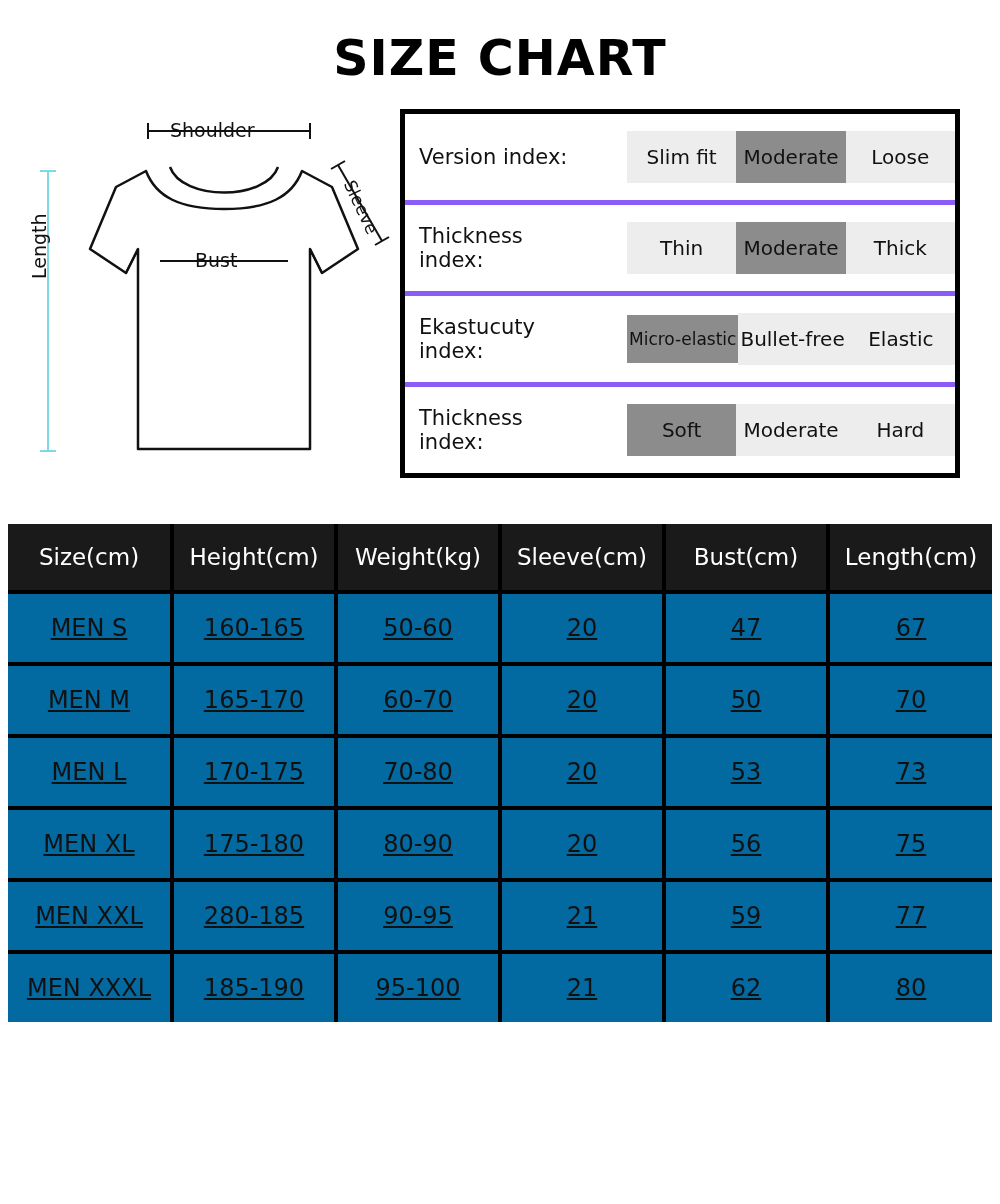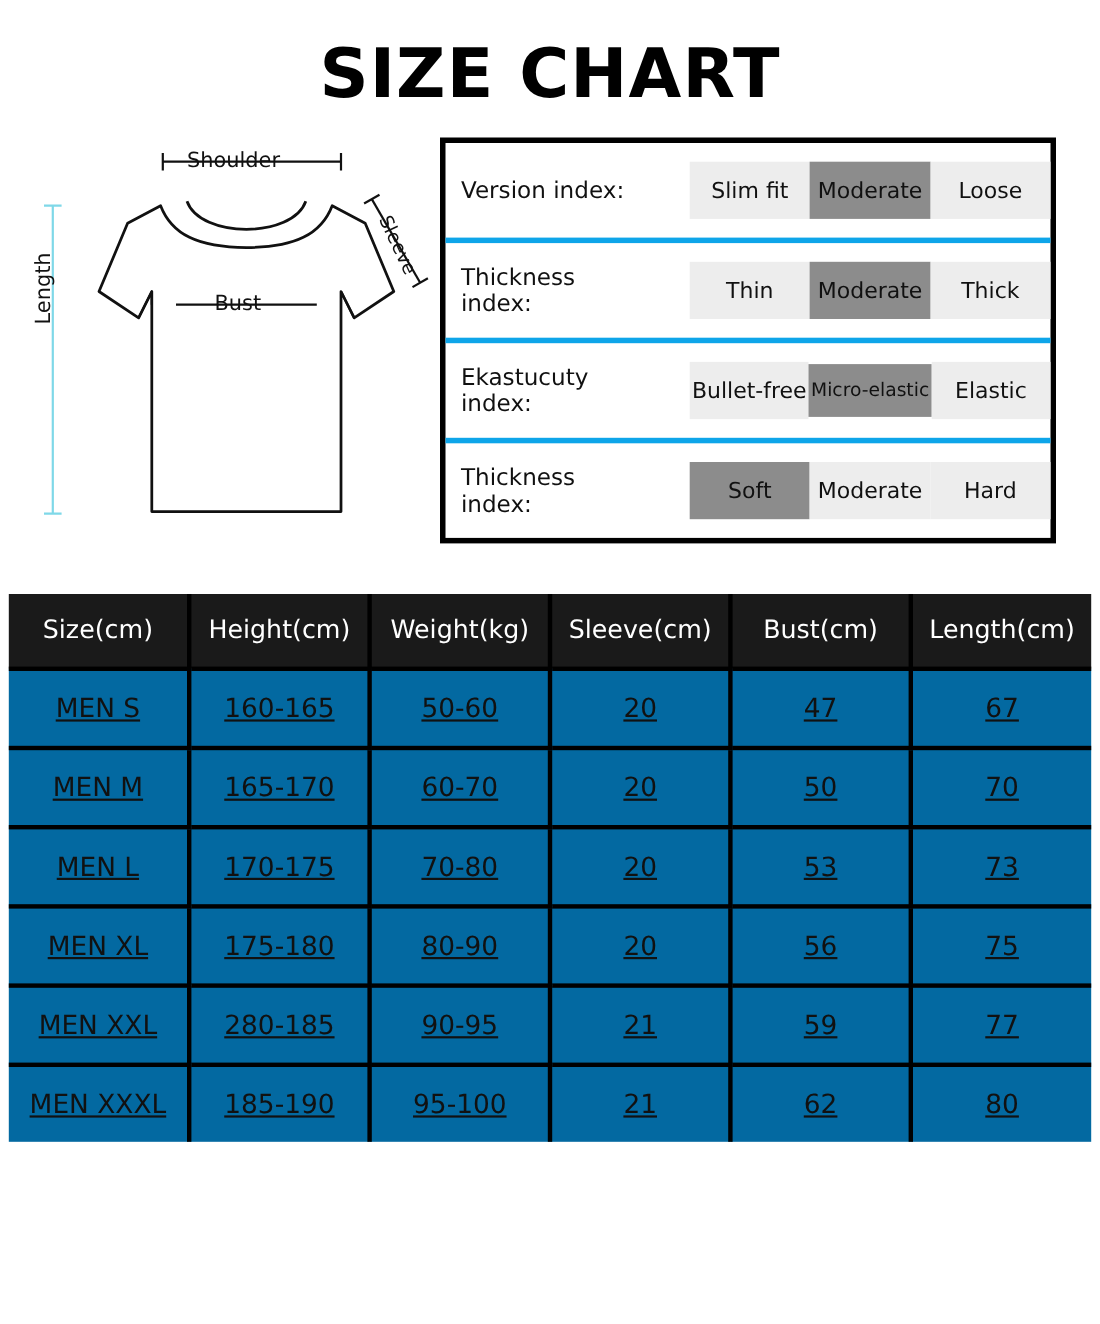--- a/index.html
+++ b/index.html
@@ -14,21 +14,21 @@
     color: #111111;
     position: relative;
     overflow: hidden;
   }
 
   
   .title {
     text-align: center;
     font-family: "DejaVu Sans", sans-serif;
     font-weight: bold;
-    font-size: 62px;
+    font-size: 49px;
     letter-spacing: 1px;
     margin: 30px 0 0 0;
     color: #000;
   }
 
   
   .mid {
     position: relative;
     height: 390px;
     margin-top: 22px;
@@ -69,21 +69,21 @@
     left: 400px;
     top: 0;
     width: 560px;
     border: 5px solid #000;
     box-sizing: border-box;
     background: #fff;
   }
   .idx-row {
     display: flex;
     align-items: stretch;
-    border-bottom: 5px solid #0ea5e9;
+    border-bottom: 5px solid #8b5cf6;
     height: 86px;
   }
   .idx-row:last-child { border-bottom: none; }
   .idx-name {
     width: 186px;
     display: flex;
     align-items: center;
     padding-left: 14px;
     font-size: 21px;
     box-sizing: border-box;
@@ -199,22 +199,22 @@
       <div class="idx-opts">
         <div class="opt">Thin</div>
         <div class="opt sel">Moderate</div>
         <div class="opt">Thick</div>
       </div>
     </div>
 
     <div class="idx-row">
       <div class="idx-name">Ekastucuty index:</div>
       <div class="idx-opts">
+        <div class="opt sel small">Micro-elastic</div>
         <div class="opt">Bullet-free</div>
-        <div class="opt sel small">Micro-elastic</div>
         <div class="opt">Elastic</div>
       </div>
     </div>
 
     <div class="idx-row">
       <div class="idx-name">Thickness index:</div>
       <div class="idx-opts">
         <div class="opt sel">Soft</div>
         <div class="opt">Moderate</div>
         <div class="opt">Hard</div>

